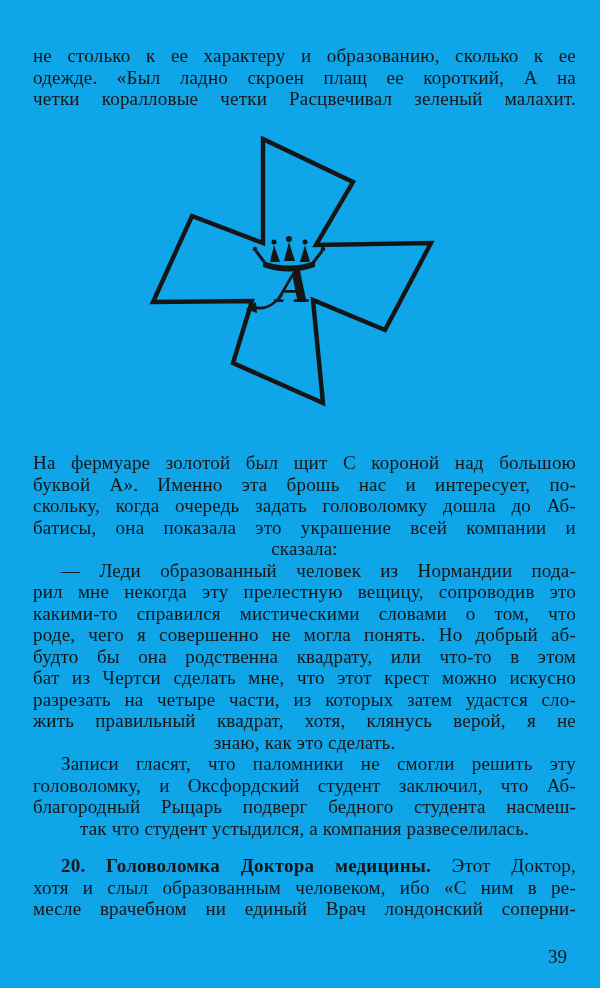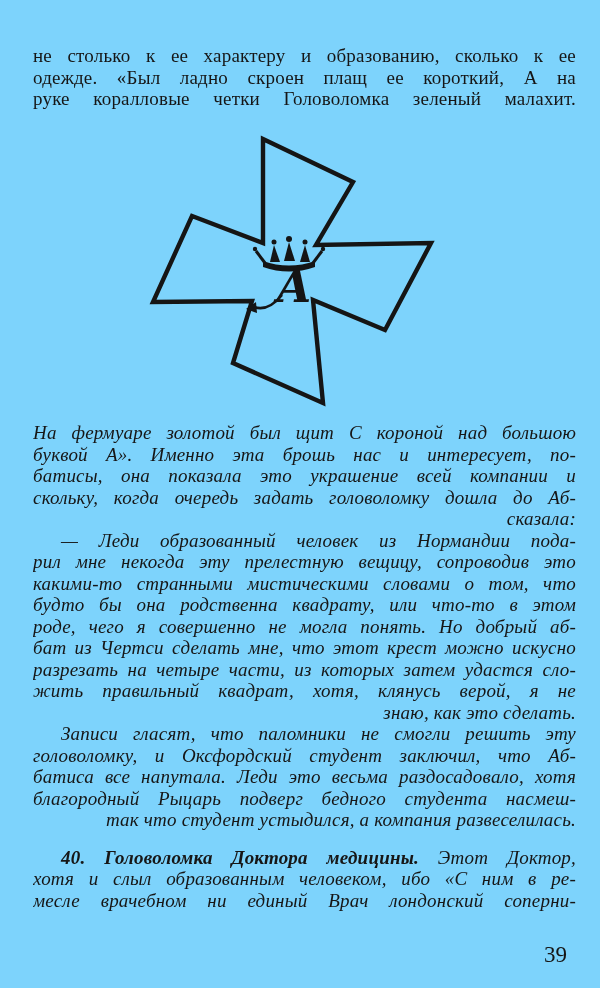--- a/index.html
+++ b/index.html
@@ -1,63 +1,63 @@
 <!DOCTYPE html>
 <html><head>
 <meta charset="utf-8">
 <style>
   html,body { margin:0; padding:0; background:#e8e8e4; }
   .page {
     position:relative;
     width:600px; height:988px;
     margin:0 auto;
-    background:#7dd3fc;
+    background:#0ea5e9;
     font-family:"Liberation Serif","DejaVu Serif",serif;
     color:#161616;
     overflow:hidden;
   }
   .text-col { position:absolute; left:33px; width:543px; }
   #block-intro { top:45px; }
-  #block-body  { top:422px;font-style:italic; }
+  #block-body  { top:452px; }
   .para.gap-before { margin-top:16px; }
   .line {
     height:21.5px;
     line-height:21.5px;
     overflow:hidden;
     font-size:19px;
     letter-spacing:0.2px;
-    text-align:right;
+    text-align:center;
     white-space:normal;
   }
   .line.j { text-align:justify; }
   .line.j::after { content:""; display:inline-block; width:100%; height:0; }
   .line.indent { text-indent:28px; }
   .b { font-weight:bold; }
   .page-number {
     position:absolute;
     right:33px; bottom:22px;
-    font-size:23px;
+    font-size:19px;
     line-height:1;
   }
   svg.illustration {
     position:absolute; left:0; top:0;
     width:600px; height:988px;
     pointer-events:none;
   }
 </style>
 </head>
 <body>
 
 <div class="page">
 
   <div class="text-col" id="block-intro">
       <div class="para">
         <div class="line j">не столько к ее характеру и образованию, сколько к ее</div>
         <div class="line j">одежде. «Был ладно скроен плащ ее короткий, А на</div>
-        <div class="line j">руке коралловые четки Головоломка зеленый малахит.</div>
+        <div class="line j">четки коралловые четки Расцвечивал зеленый малахит.</div>
       </div>
     </div>
 
   <svg class="illustration" viewBox="0 0 600 988">
 
     <path d="M263,139 L353,182 L316,245 L431,243 L385,330 L313,300
              L323,403 L233,363 L252,301 L153,302 L192,216 L263,243 Z" fill="none" stroke="#151515" stroke-width="4.4" stroke-linejoin="miter" stroke-linecap="round"></path>
 
     <g fill="#151515" stroke="#151515">
       <path d="M263,261 Q289,270 315,261 L315,267 Q289,276 263,267 Z" stroke="none"></path>
@@ -77,43 +77,42 @@
       <text x="277" y="302" font-size="44" font-weight="bold" font-style="italic" font-family="DejaVu Serif, Liberation Serif, serif" fill="#151515">A</text>
       <path d="M282,295 Q268,312 254,307" fill="none" stroke="#151515" stroke-width="2.6"></path>
       <path d="M256,302 L246,309 L257,313 Z" fill="#151515" stroke="none"></path>
     </g>
   </svg>
 
   <div class="text-col" id="block-body">
       <div class="para">
         <div class="line j">На фермуаре золотой был щит С короной над большою</div>
         <div class="line j">буквой А». Именно эта брошь нас и интересует, по-</div>
+        <div class="line j">скольку, когда очередь задать головоломку дошла до Аб-</div>
         <div class="line j">батисы, она показала это украшение всей компании и</div>
-        <div class="line j">скольку, когда очередь задать головоломку дошла до Аб-</div>
         <div class="line">сказала:</div>
       </div>
       <div class="para">
         <div class="line j indent">— Леди образованный человек из Нормандии пода-</div>
         <div class="line j">рил мне некогда эту прелестную вещицу, сопроводив это</div>
-        <div class="line j">какими-то странными мистическими словами о том, что</div>
+        <div class="line j">какими-то справился мистическими словами о том, что</div>
+        <div class="line j">роде, чего я совершенно не могла понять. Но добрый аб-</div>
         <div class="line j">будто бы она родственна квадрату, или что-то в этом</div>
-        <div class="line j">роде, чего я совершенно не могла понять. Но добрый аб-</div>
         <div class="line j">бат из Чертси сделать мне, что этот крест можно искусно</div>
         <div class="line j">разрезать на четыре части, из которых затем удастся сло-</div>
         <div class="line j">жить правильный квадрат, хотя, клянусь верой, я не</div>
         <div class="line">знаю, как это сделать.</div>
       </div>
       <div class="para">
         <div class="line j indent">Записи гласят, что паломники не смогли решить эту</div>
         <div class="line j">головоломку, и Оксфордский студент заключил, что Аб-</div>
-        <div class="line j">батиса все напутала. Леди это весьма раздосадовало, хотя</div>
         <div class="line j">благородный Рыцарь подверг бедного студента насмеш-</div>
         <div class="line">так что студент устыдился, а компания развеселилась.</div>
       </div>
       <div class="para gap-before">
-        <div class="line j indent"><span class="b">40. Головоломка Доктора медицины.</span> Этот Доктор,</div>
+        <div class="line j indent"><span class="b">20. Головоломка Доктора медицины.</span> Этот Доктор,</div>
         <div class="line j">хотя и слыл образованным человеком, ибо «С ним в ре-</div>
         <div class="line j">месле врачебном ни единый Врач лондонский соперни-</div>
       </div>
     </div>
 
   <div class="page-number">39</div>
 </div>
 
 </body></html>

